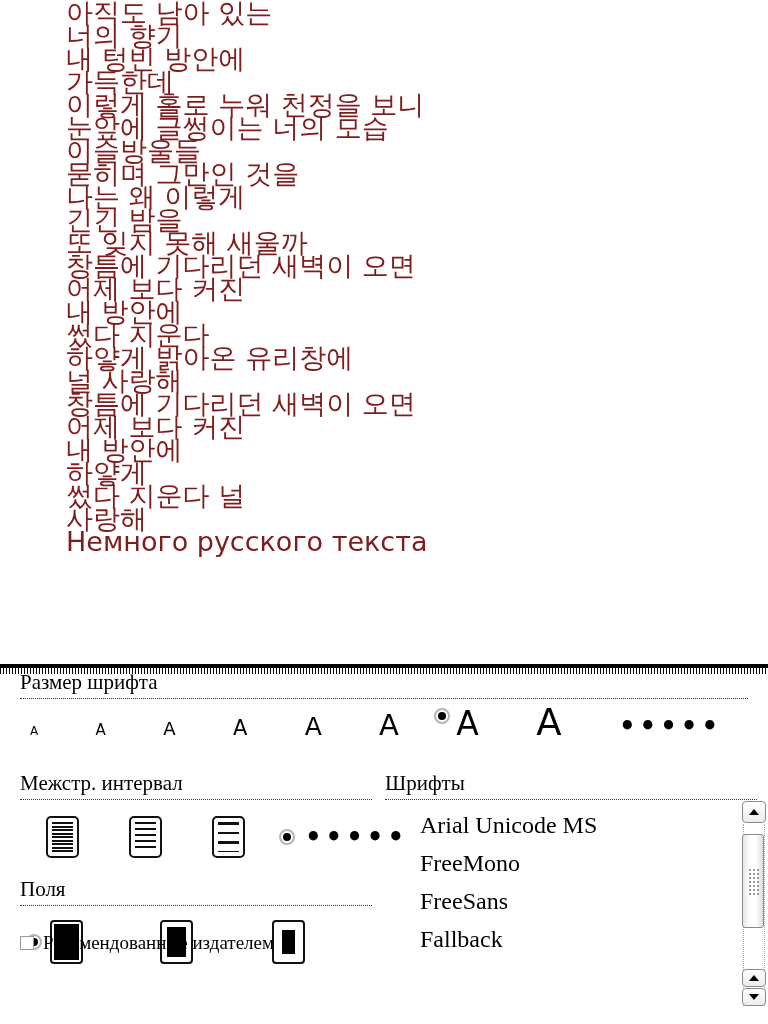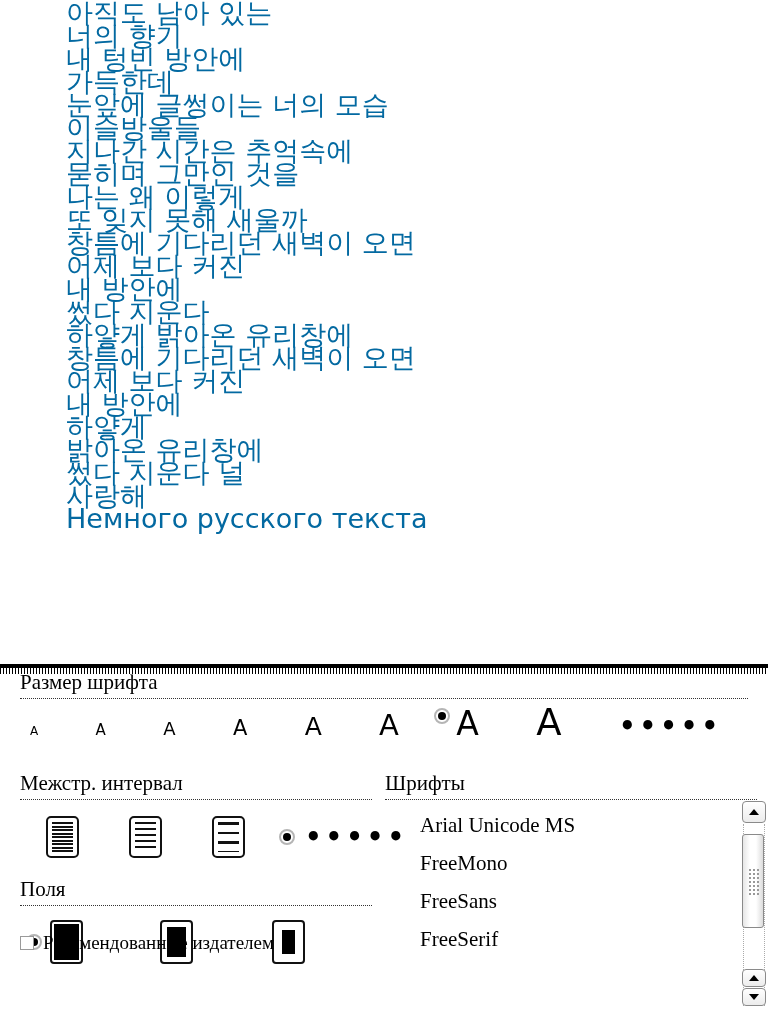--- a/index.html
+++ b/index.html
@@ -1,21 +1,21 @@
 <!DOCTYPE html>
 <html><head>
 <meta charset="utf-8">
 <style>
   * { margin:0; padding:0; box-sizing:border-box; }
   html,body { width:768px; height:1024px; background:#fff; overflow:hidden;
               font-family:"Liberation Serif", serif; color:#000; }
 
   
   .preview { position:absolute; left:66px; top:1px; font-family:"DejaVu Sans", sans-serif;
-             font-size:27px; line-height:23px; white-space:nowrap; color:#0369a1; }
+             font-size:27px; line-height:23px; white-space:nowrap; color:#7f1d1d; }
   .pline { height:23px; }
 
   
   .sep { position:absolute; left:0; width:768px; }
   .sep-bar  { top:664px; height:4px; background:#000; }
   .sep-comb { top:668px; height:6px;
               background:repeating-linear-gradient(90deg,#000 0 1px,#fff 1px 3px); }
 
   
   .hdr { position:absolute; font-size:21px; line-height:22px; padding-bottom:5px;
@@ -59,21 +59,21 @@
   .mg-small  .ink { margin:2px; }
   .mg-medium .ink { margin:5px; }
   .mg-large  .ink { margin:8px; }
   .mg-gap1 { margin-left:77px; } .mg-gap2 { margin-left:79px; }
 
   
   .cb-row { position:absolute; left:20px; top:932px; display:flex; align-items:center; gap:9px;
             font-size:19px; }
 
   
-  .font-list { position:absolute; left:385px; top:806px; width:350px; font-size:21px; }
+  .font-list { position:absolute; left:385px; top:806px; width:350px; font-size:24px; }
   .font-item { position:relative; height:38px; display:flex; align-items:center;
                padding-left:35px; white-space:nowrap; }
   .font-item .radio { position:absolute; left:18px; top:12px; width:12px; height:12px;
                       border-width:2px; }
   .font-item .radio::after { inset:1px; }
   .font-item.selected .font-name { border-bottom:2px dashed #000; padding-bottom:3px; }
 
   
   .sbar { position:absolute; left:742px; top:801px; width:24px; height:205px; }
   .sb-btn { position:absolute; left:0; width:24px; border:1px solid #8a8a8a; border-radius:4px;
@@ -97,36 +97,37 @@
              background-size:4px 4px; }
 </style>
 </head>
 <body>
 
 <div class="preview">
     <div class="pline">아직도 남아 있는</div>
     <div class="pline">너의 향기</div>
     <div class="pline">내 텅빈 방안에</div>
     <div class="pline">가득한데</div>
+    <div class="pline">이렇게 홀로 누워 천정을 보니</div>
     <div class="pline">눈앞에 글썽이는 너의 모습</div>
     <div class="pline">이슬방울들</div>
-    <div class="pline">지나간 시간은 추억속에</div>
     <div class="pline">묻히며 그만인 것을</div>
     <div class="pline">나는 왜 이렇게</div>
+    <div class="pline">긴긴 밤을</div>
     <div class="pline">또 잊지 못해 새울까</div>
     <div class="pline">창틈에 기다리던 새벽이 오면</div>
     <div class="pline">어제 보다 커진</div>
     <div class="pline">내 방안에</div>
     <div class="pline">썼다 지운다</div>
     <div class="pline">하얗게 밝아온 유리창에</div>
+    <div class="pline">널 사랑해</div>
     <div class="pline">창틈에 기다리던 새벽이 오면</div>
     <div class="pline">어제 보다 커진</div>
     <div class="pline">내 방안에</div>
     <div class="pline">하얗게</div>
-    <div class="pline">밝아온 유리창에</div>
     <div class="pline">썼다 지운다 널</div>
     <div class="pline">사랑해</div>
     <div class="pline">Немного русского текста</div>
   </div>
 
 <div class="sep sep-bar" style="position:absolute; top:664px;"></div>
 <div class="sep sep-comb" style="position:absolute; top:668px;"></div>
 
 <div class="hdr hdr-fontsize">
   <span>Размер шрифта</span>
@@ -167,21 +168,21 @@
     <div class="font-item">
       <span class="font-name">Arial Unicode MS</span>
     </div>
     <div class="font-item">
       <span class="font-name">FreeMono</span>
     </div>
     <div class="font-item">
       <span class="font-name">FreeSans</span>
     </div>
     <div class="font-item">
-      <span class="font-name">FreeSerif</span>
+      <span class="font-name">Fallback</span>
     </div>
   </div>
 
 <div class="sbar">
   <div class="sb-btn sb-up">
       <span class="tri-up"></span>
     </div>
   <div class="sb-track"></div>
   <div class="sb-thumb">
       <span class="sb-grip"></span>

